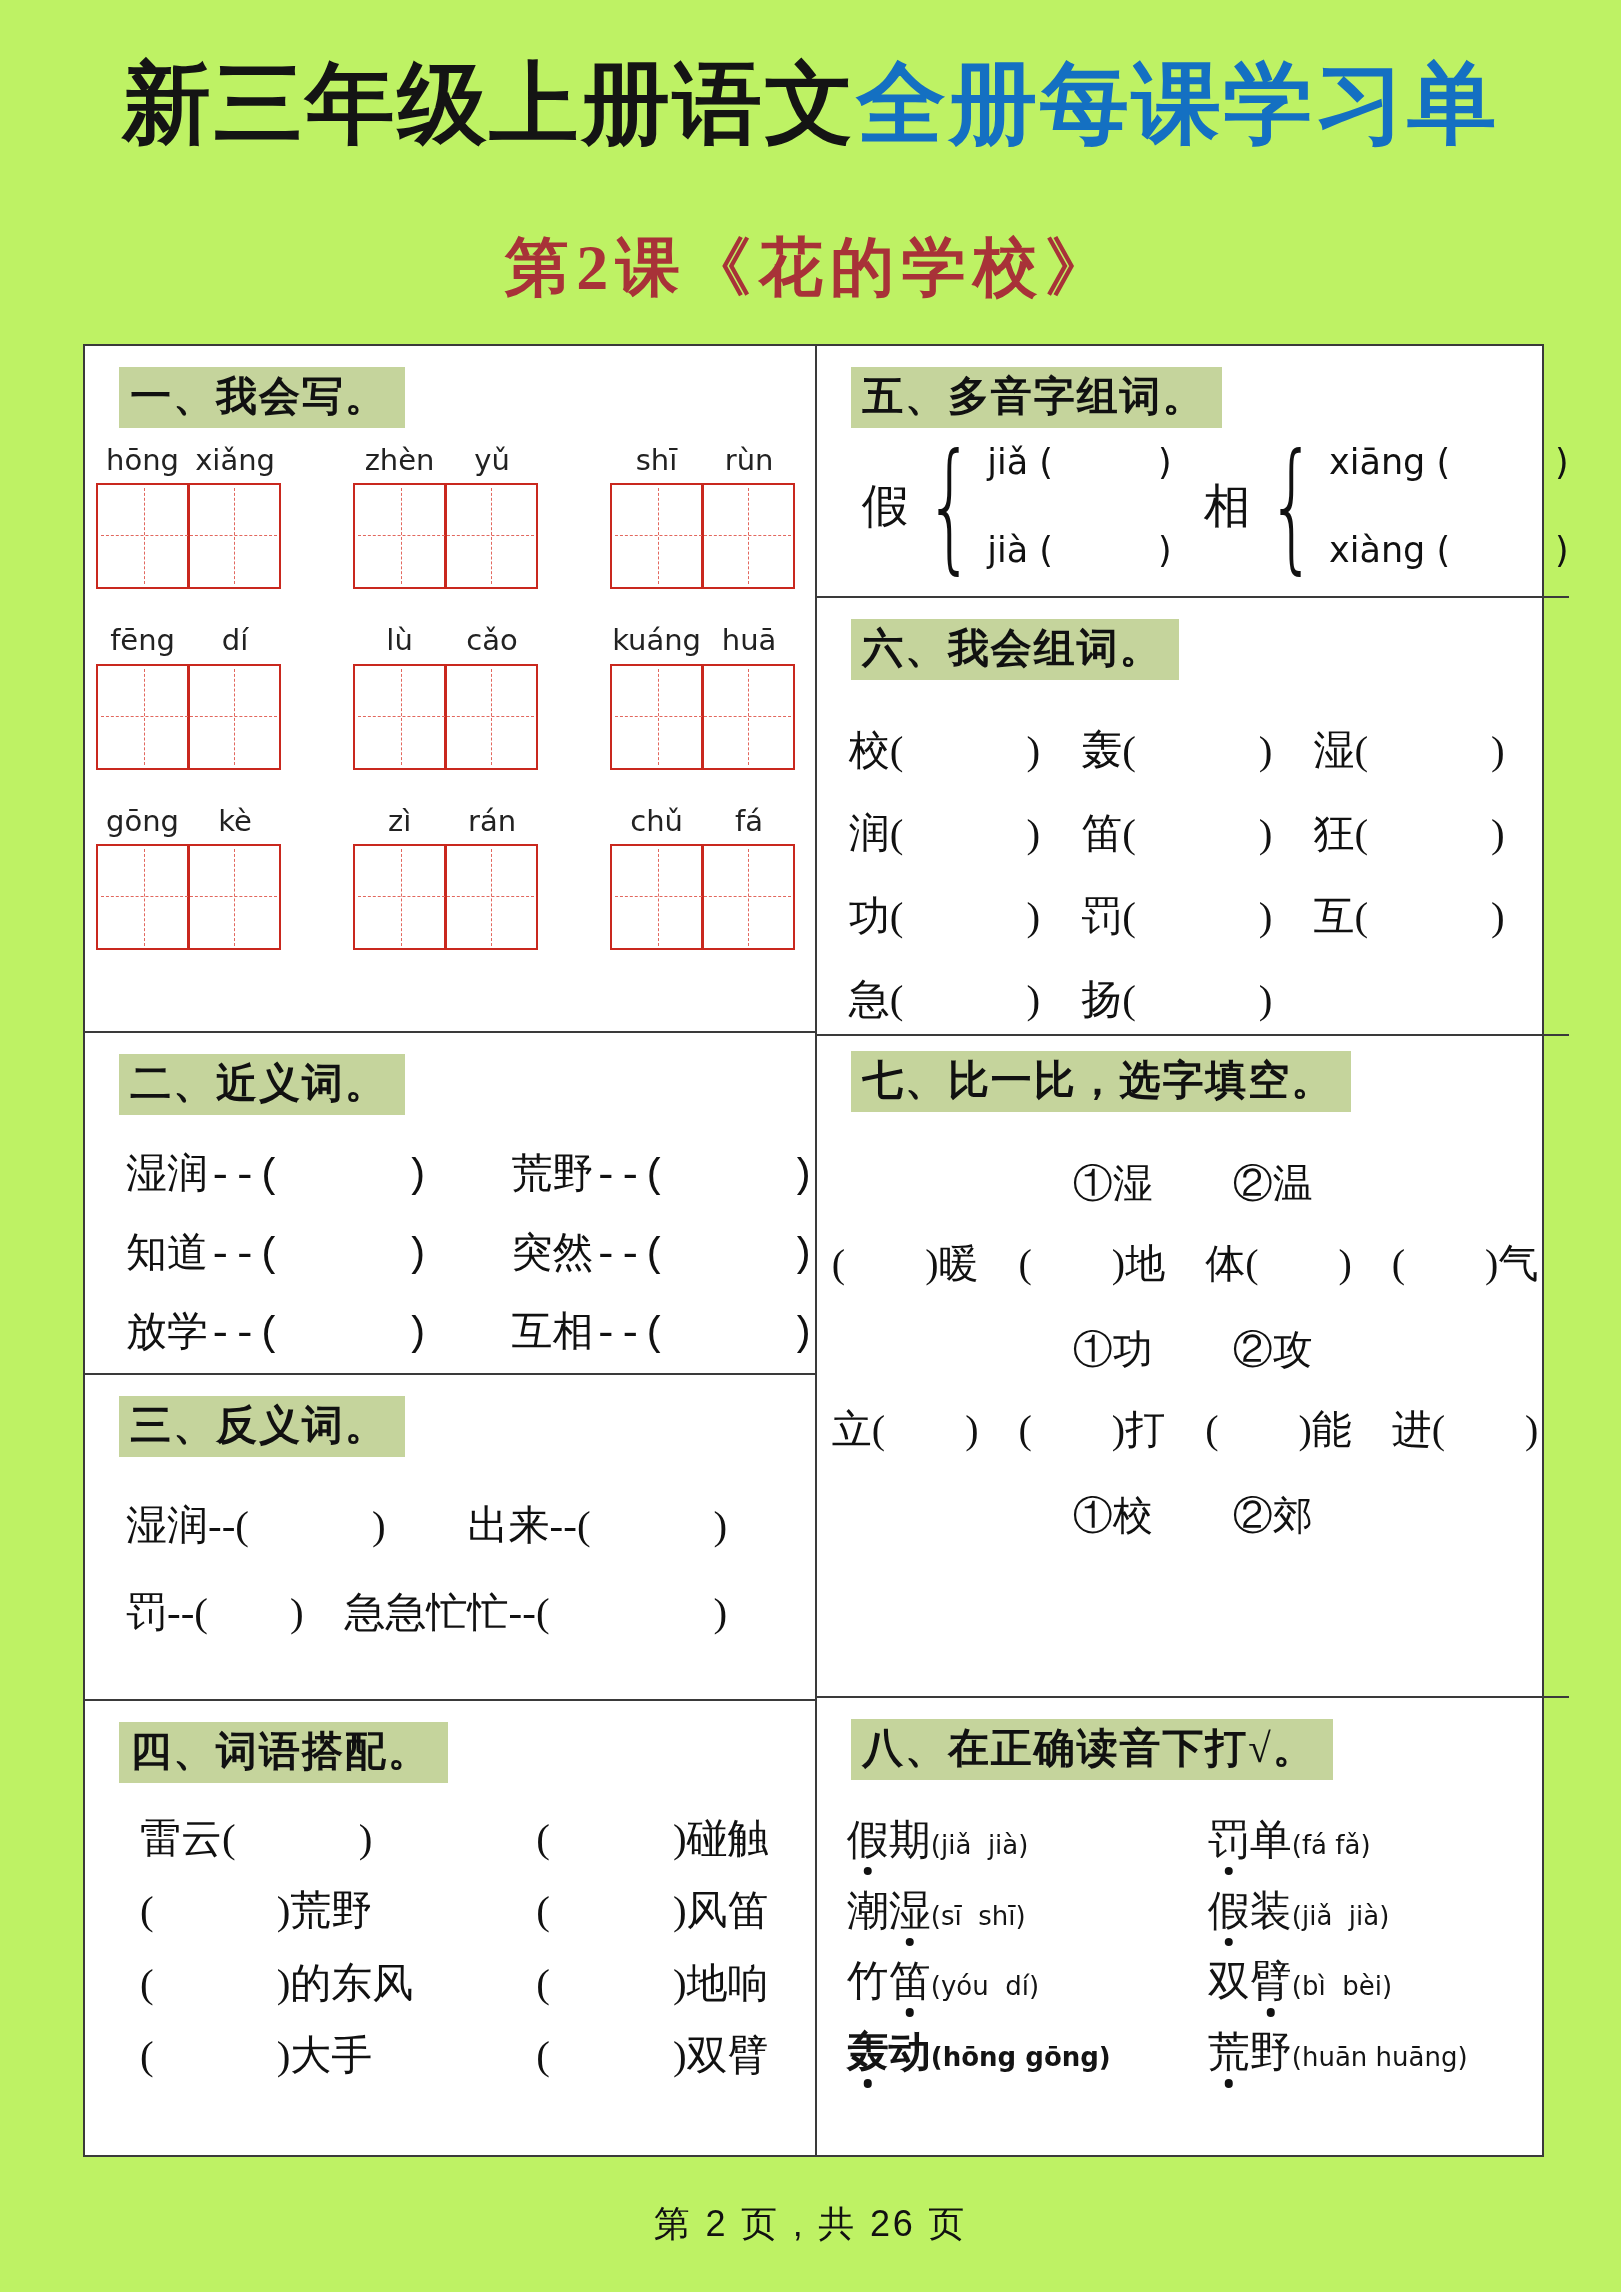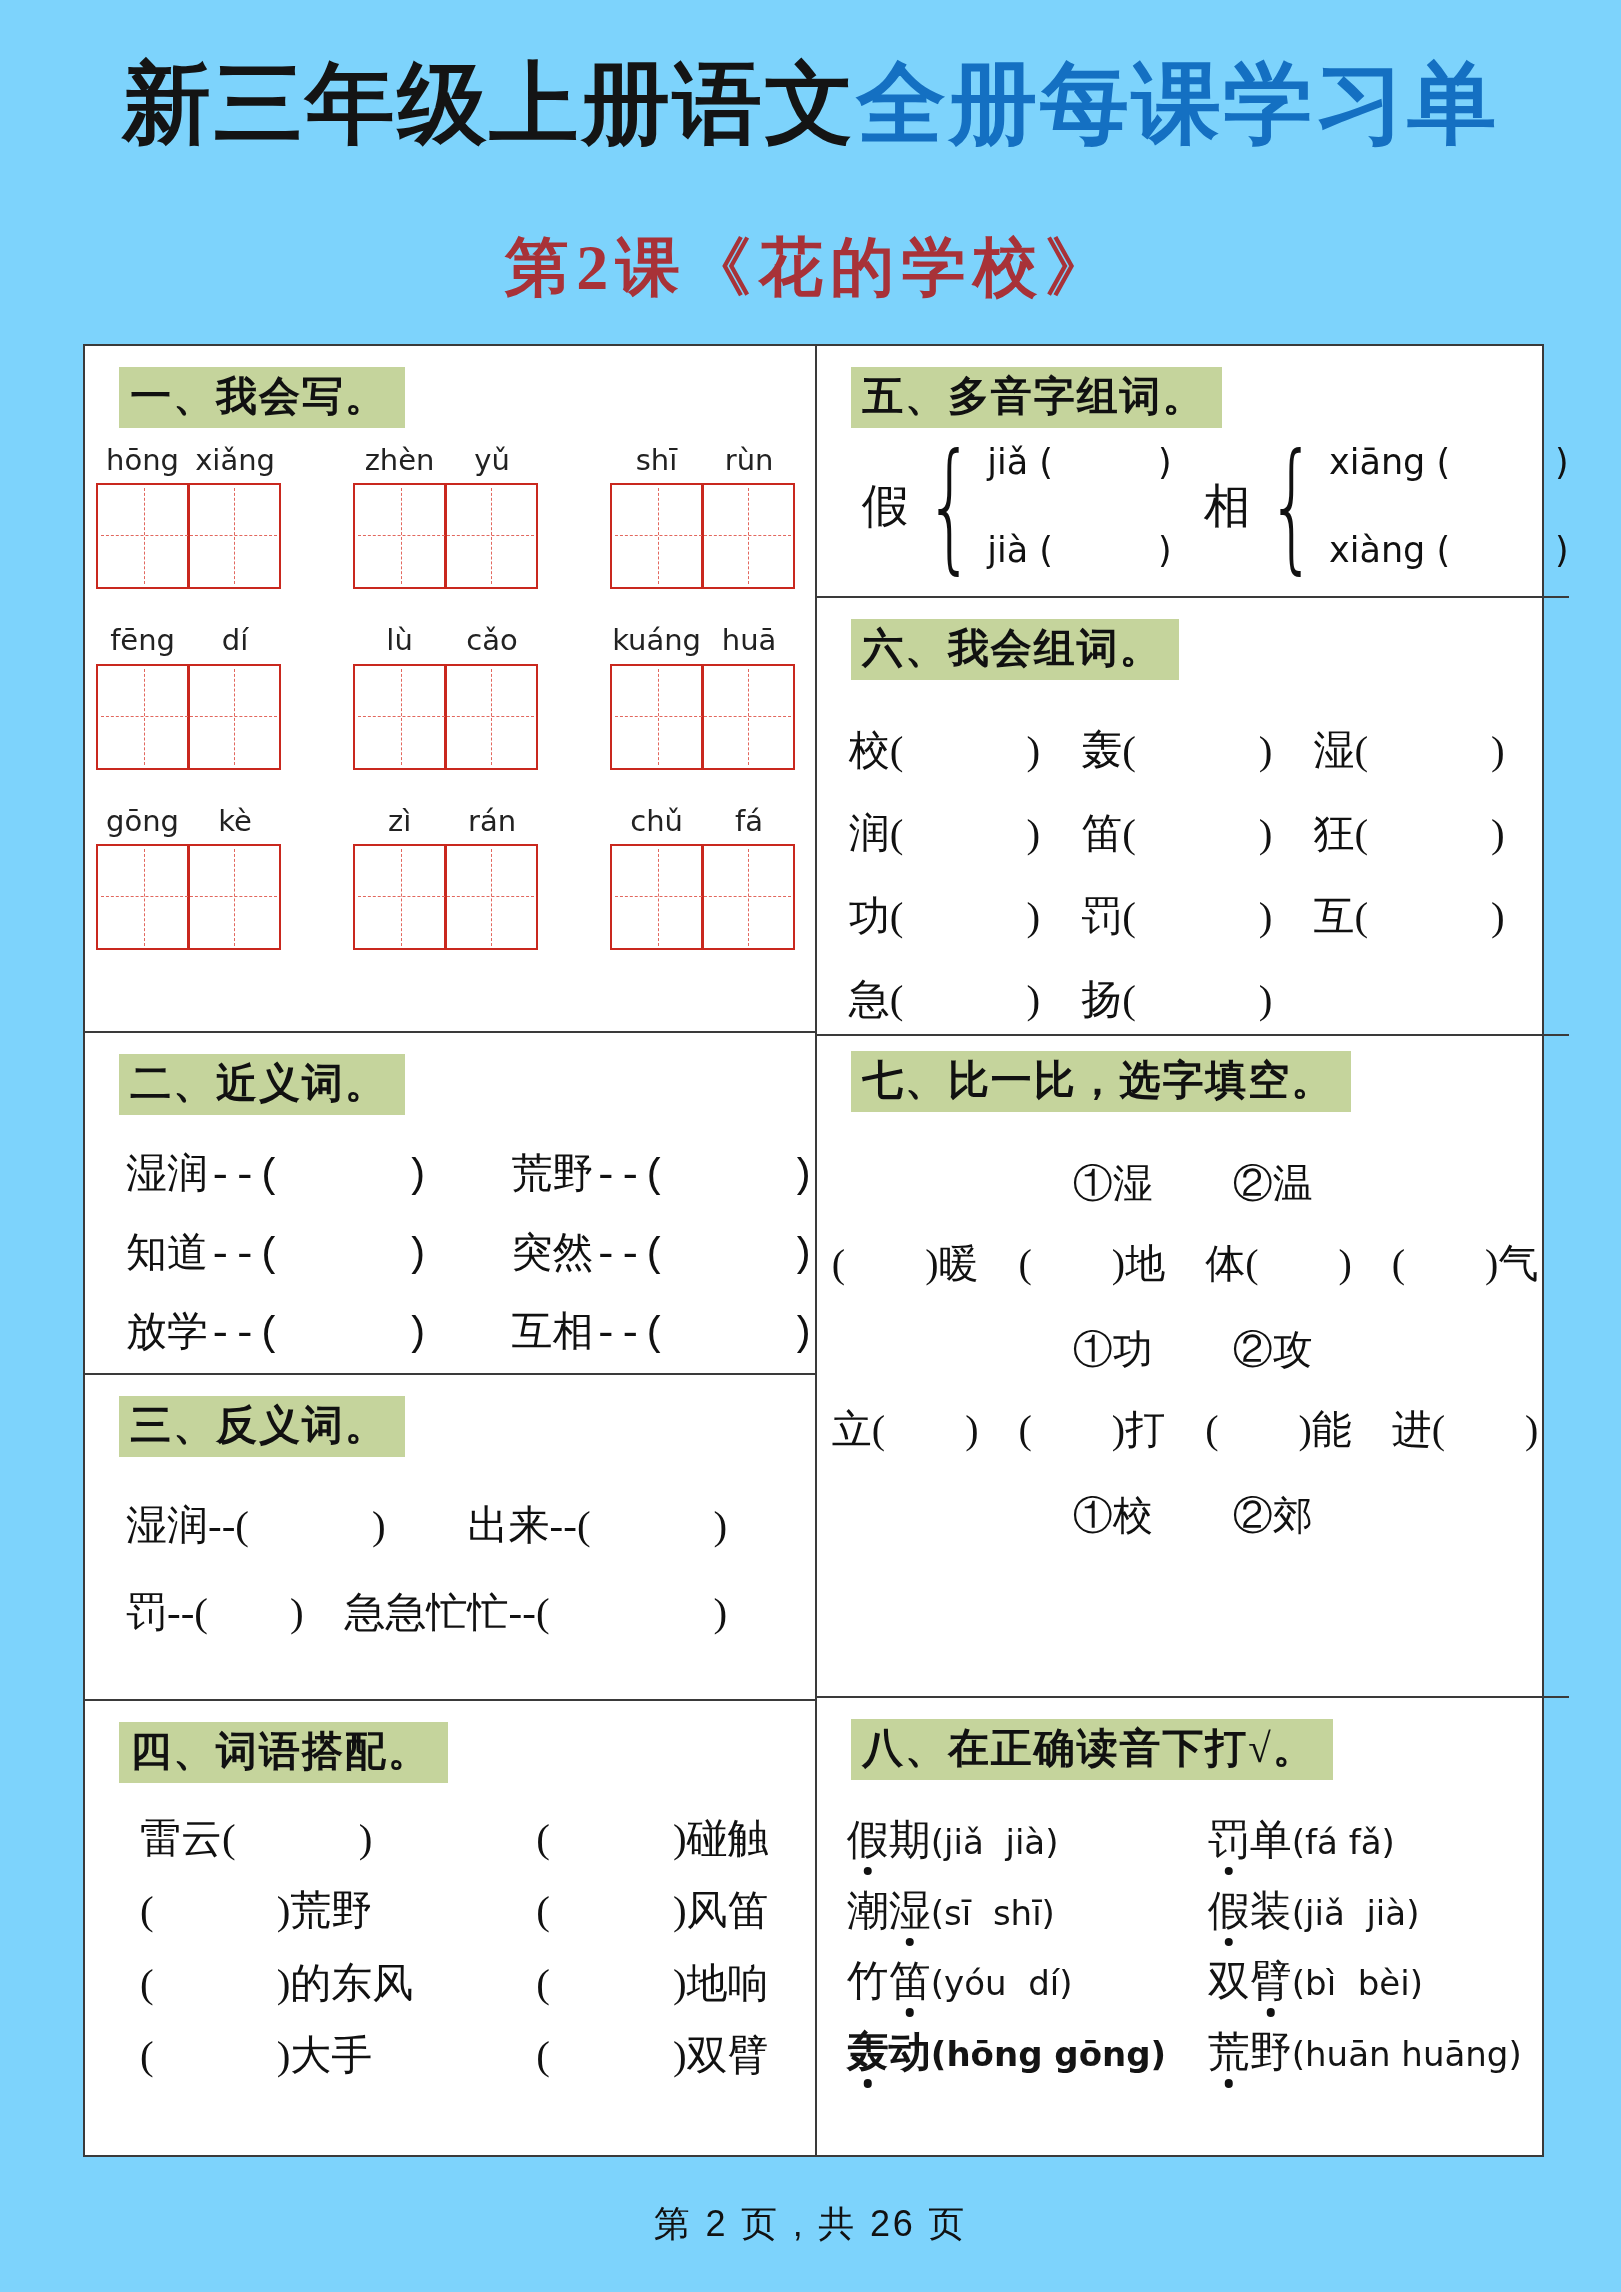--- a/index.html
+++ b/index.html
@@ -1,17 +1,17 @@
 <!DOCTYPE html>
 <html style="font-size:15px"><head>
 <meta charset="utf-8">
 <style>
   html,body { margin:0; padding:0; background:#ffffff; }
   .page {
-    position:relative; width:1621px; height:2293px; background:#7dd3fc;
+    position:relative; width:1621px; height:2293px; background:#bef264;
     font-family:"Liberation Serif", serif; color:#141414; overflow:hidden;
   }
   
   .title {
     position:absolute; top:58px; left:0; right:0; text-align:center;
     font-size:89px; font-weight:700; letter-spacing:2.8px; line-height:1.05;
     white-space:nowrap;
   }
   .title .t-black { color:#141414; }
   .title .t-blue  { color:#1470c2; }
@@ -66,21 +66,21 @@
   .poly-group { display:flex; align-items:center; }
   .poly-group + .poly-group { margin-left:32px; }
   .poly-char { font-size:47px; color:#111; }
   .brace { display:inline-block; font-family:"DejaVu Sans", sans-serif; font-weight:200;
            font-size:141px; line-height:0.95; transform:scaleX(0.55); margin:0 -7.5px 0 -3.8px; color:#111; }
   .poly-readings { display:flex; flex-direction:column; gap:41px;
                    font-family:"DejaVu Sans", sans-serif; font-size:35px; white-space:pre; color:#111; }
   
   .pron-grid { display:flex; flex-wrap:wrap; padding-left:30px; margin-top:13px; }
   .pron-item { width:50%; box-sizing:border-box; margin-top:24.5px; font-size:42px; white-space:pre; line-height:1.1; }
-  .pron-item .py { font-family:"DejaVu Sans", sans-serif; font-size:34px; }
+  .pron-item .py { font-family:"DejaVu Sans", sans-serif; font-size:26px; }
   .pron-item.bold, .pron-item.bold .py { font-weight:700; }
   .dotted { position:relative; display:inline-block; }
   .dotted::after { content:""; position:absolute; left:50%; transform:translateX(-50%);
                    bottom:-12.2px; width:8.5px; height:8.5px; border-radius:50%; background:#111; }
   
   .footer {
     position:absolute; top:2200px; left:0; right:0; text-align:center;
     font-family:"Liberation Sans", sans-serif; font-size:36px; color:#111; letter-spacing:2.8px;
   }
 </style>

